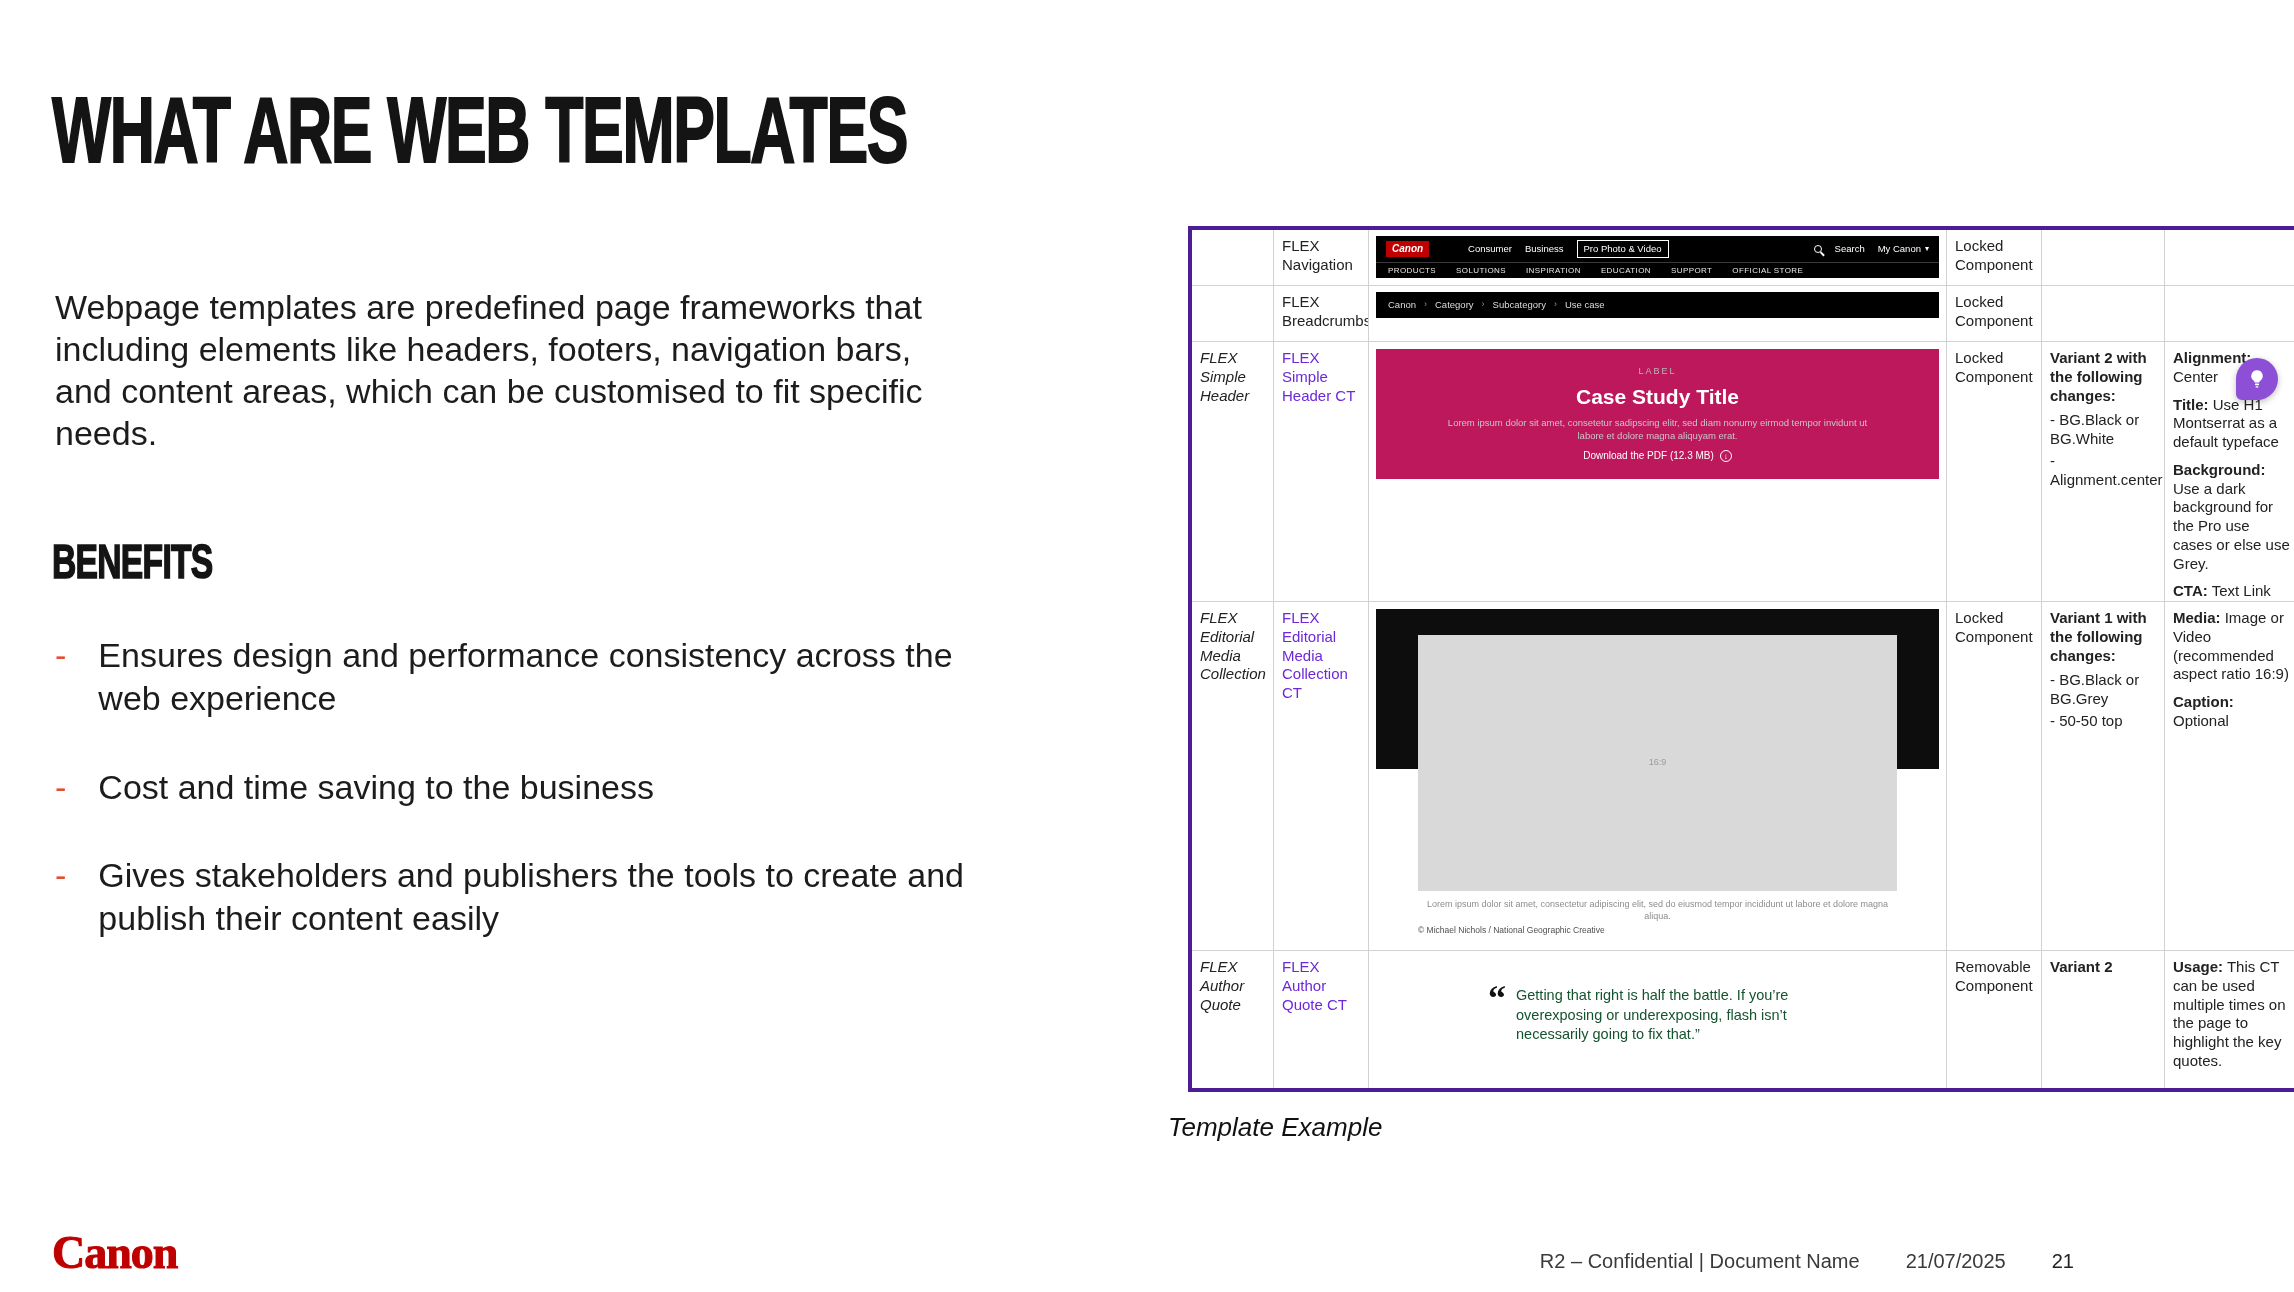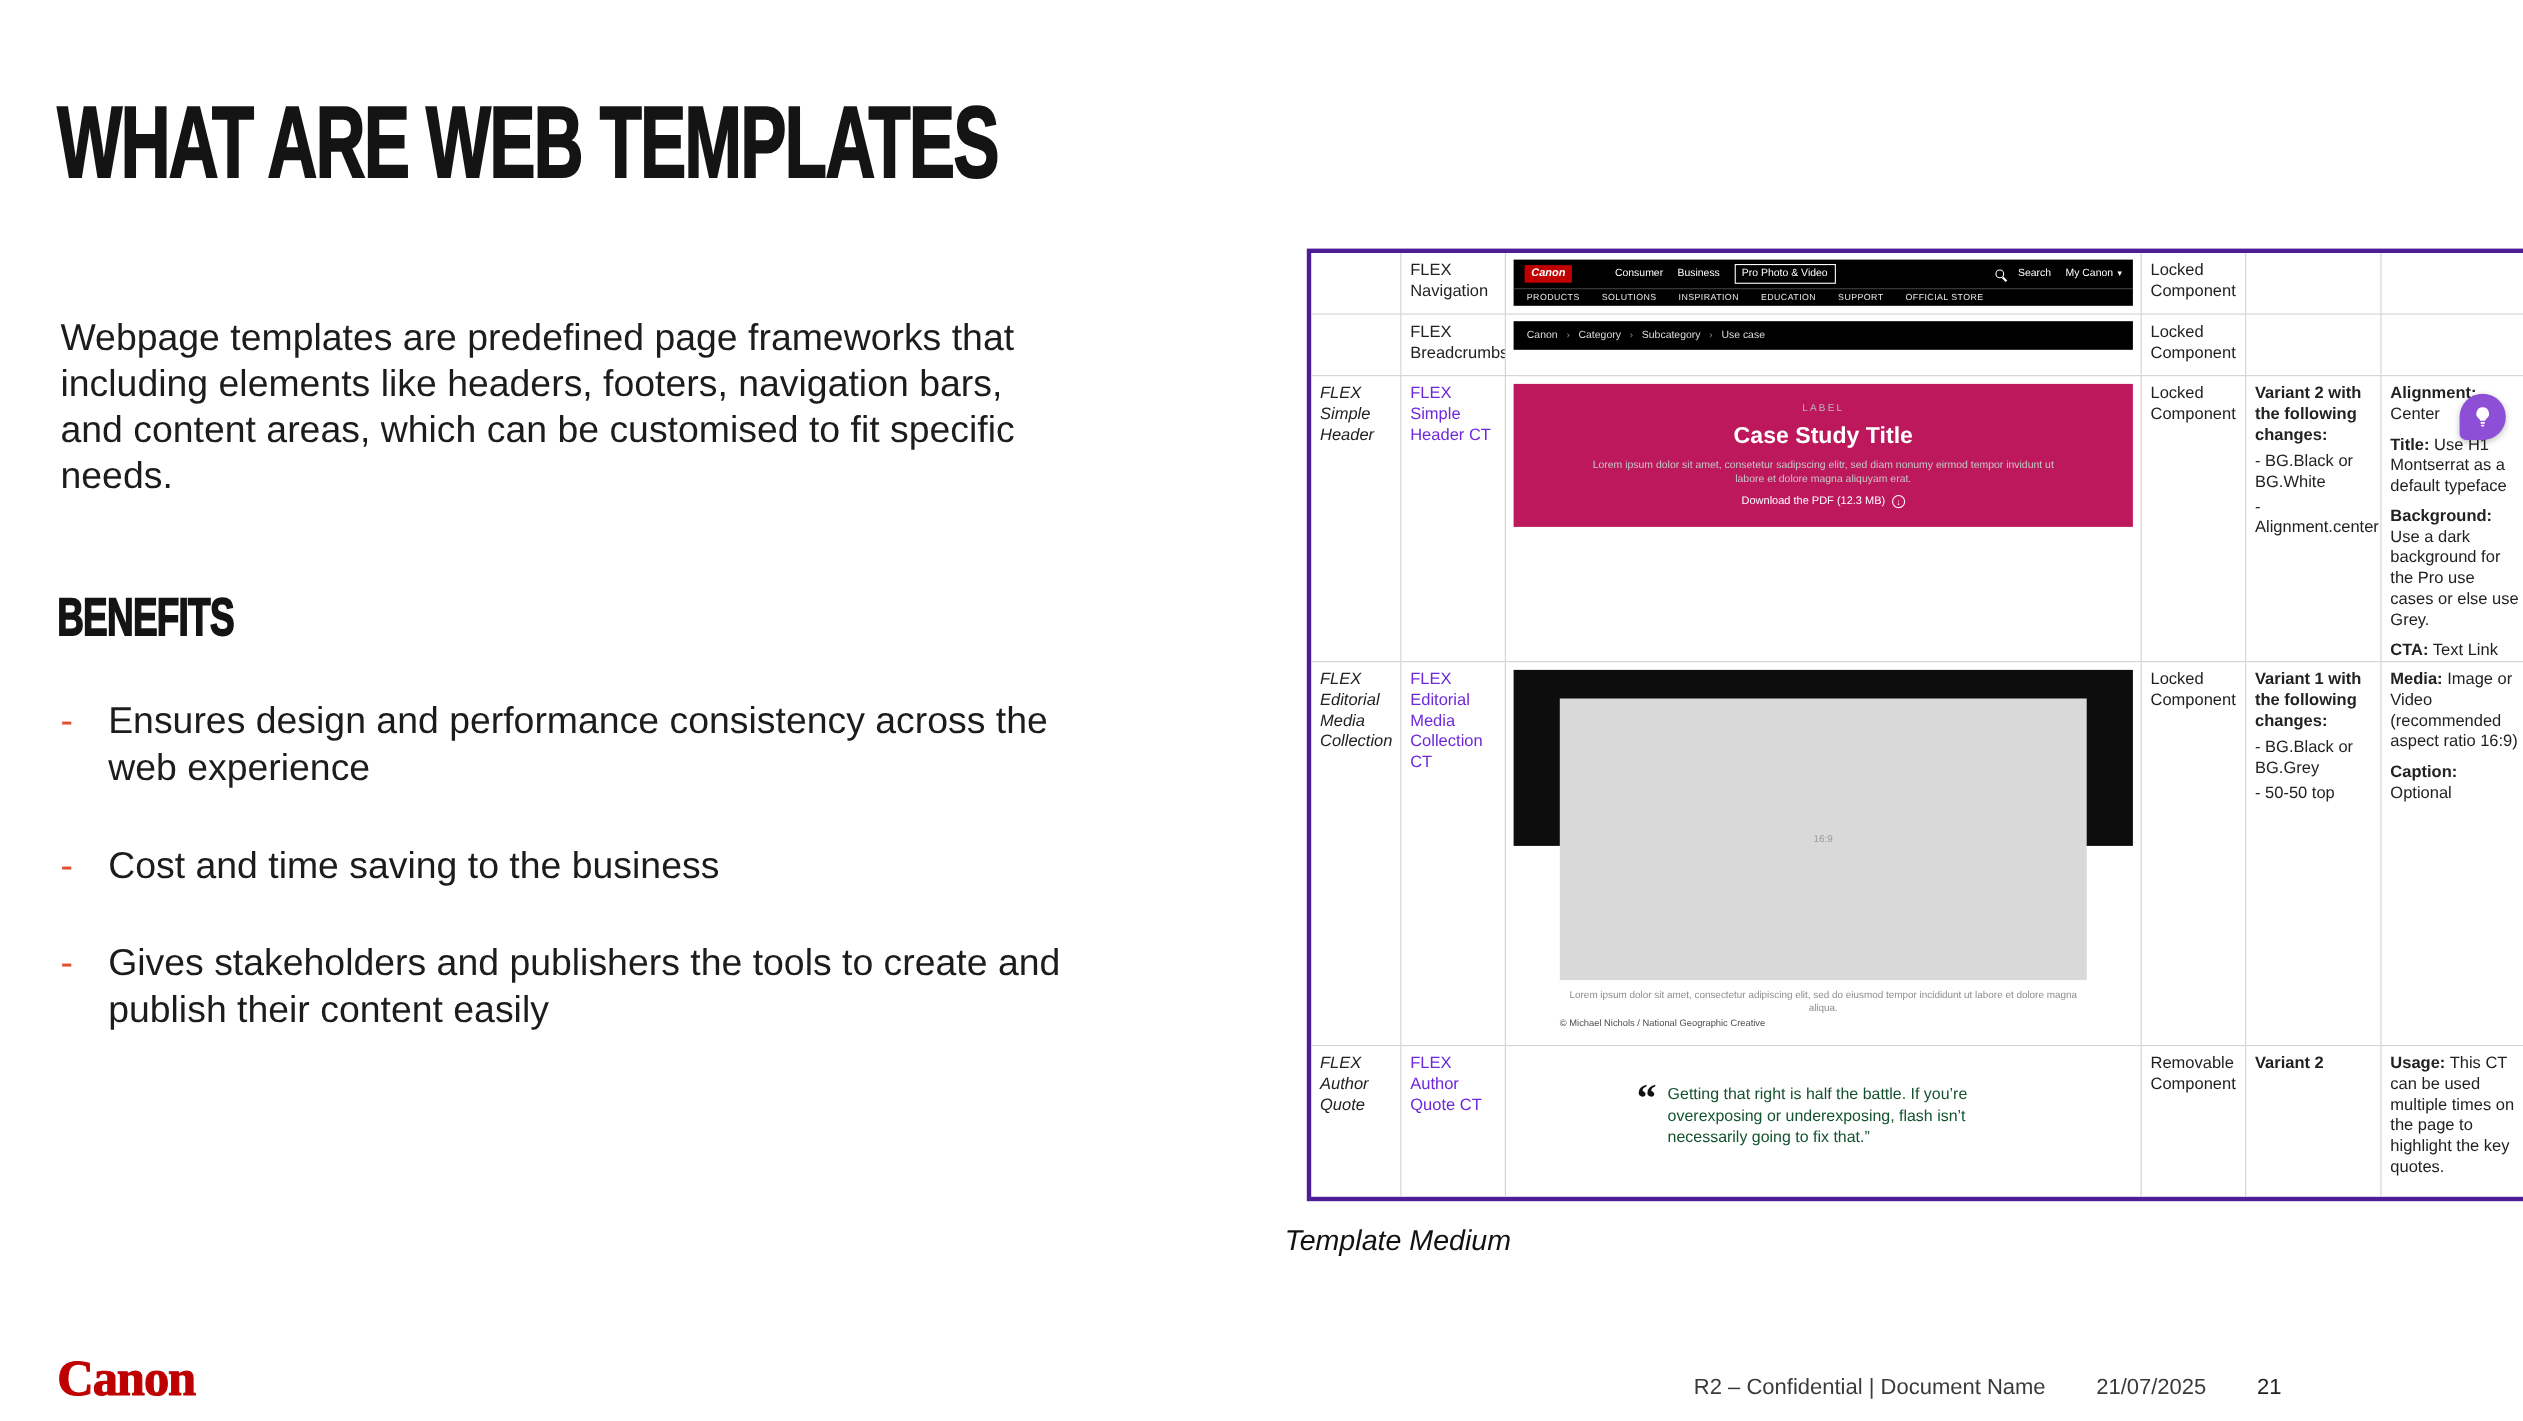--- a/index.html
+++ b/index.html
@@ -241,21 +241,21 @@
   </div>
 
   <div class="badge">
     <svg width="22" height="22" viewBox="0 0 24 24">
       <path d="M12 2.5a6.2 6.2 0 0 0-3.6 11.3c.6.5 1 1.2 1.2 2h4.8c.2-.8.6-1.5 1.2-2A6.2 6.2 0 0 0 12 2.5z" fill="#ffffff"></path>
       <rect x="9.7" y="17" width="4.6" height="1.8" rx="0.9" fill="#ffffff"></rect>
       <rect x="10.4" y="19.8" width="3.2" height="1.6" rx="0.8" fill="#ffffff"></rect>
     </svg>
   </div>
 
-  <p class="tbl-caption">Template Medium</p>
+  <p class="tbl-caption">Template Example</p>
 
   <p class="logo">Canon</p>
   <div class="footer-right">
     <span>R2 – Confidential | Document Name</span>
     <span>21/07/2025</span>
     <span class="page">21</span>
   </div>
 
 </div>
 

